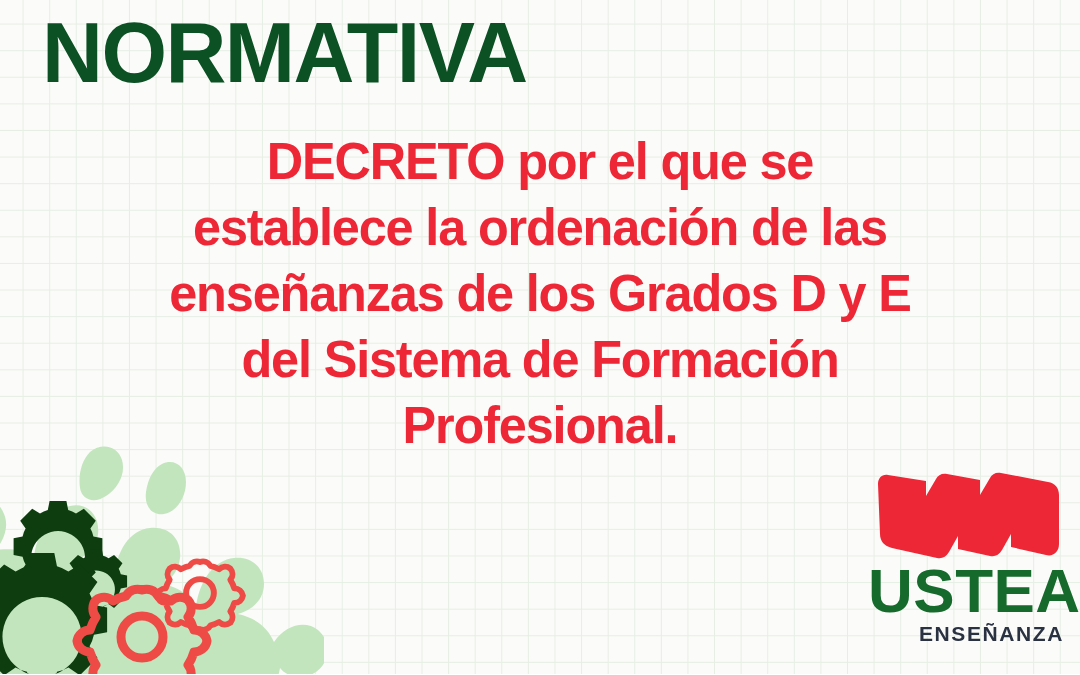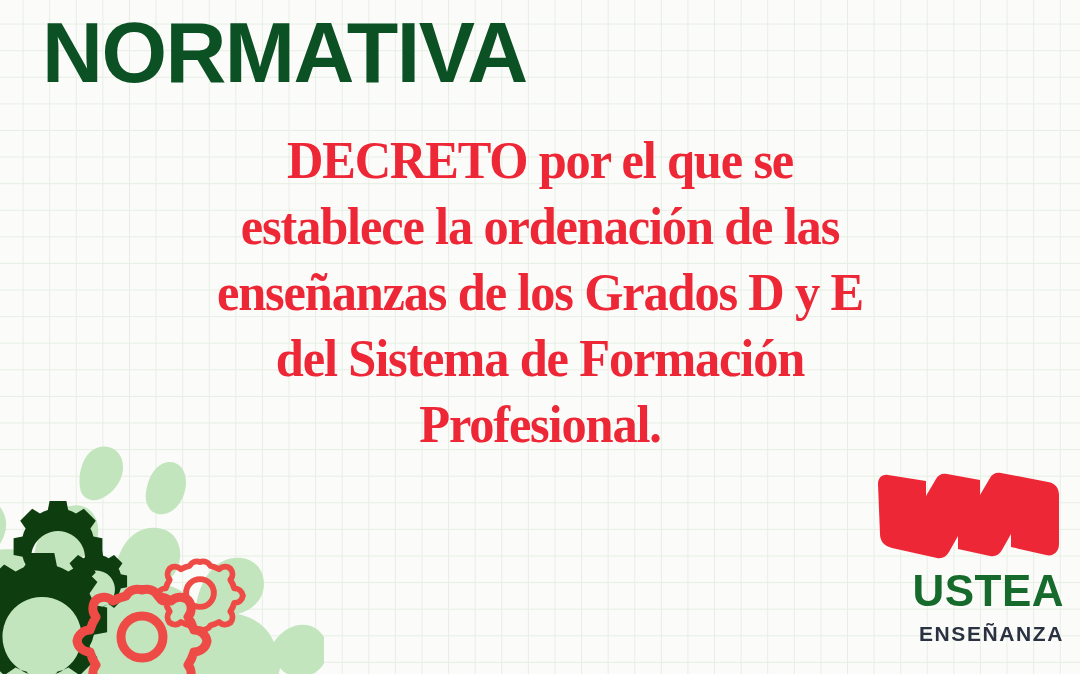--- a/index.html
+++ b/index.html
@@ -42,21 +42,20 @@
     position: absolute;
     left: 0;
     top: 128px;
     width: 1080px;
     text-align: center;
     color: #ee2737;
     font-weight: bold;
     font-size: 52px;
     line-height: 66px;
     letter-spacing: -1.2px;
-    font-family: Liberation Serif, serif;
   }
   .body-text .ln {
     display: block;
     white-space: nowrap;
     transform: scaleX(0.97);
   }
 
   
   .splash-wrap {
     position: absolute;
@@ -87,21 +86,21 @@
     top: 0;
     width: 196px;
     height: 92px;
   }
   .logo-word {
     position: absolute;
     left: 0;
     top: 92px;
     width: 196px;
     text-align: right;
-    font-size: 44px;
+    font-size: 62px;
     line-height: 58px;
     font-weight: bold;
     color: #166b2c;
     letter-spacing: 0.5px;
   }
   .logo-sub {
     position: absolute;
     left: 0;
     top: 152px;
     width: 196px;

